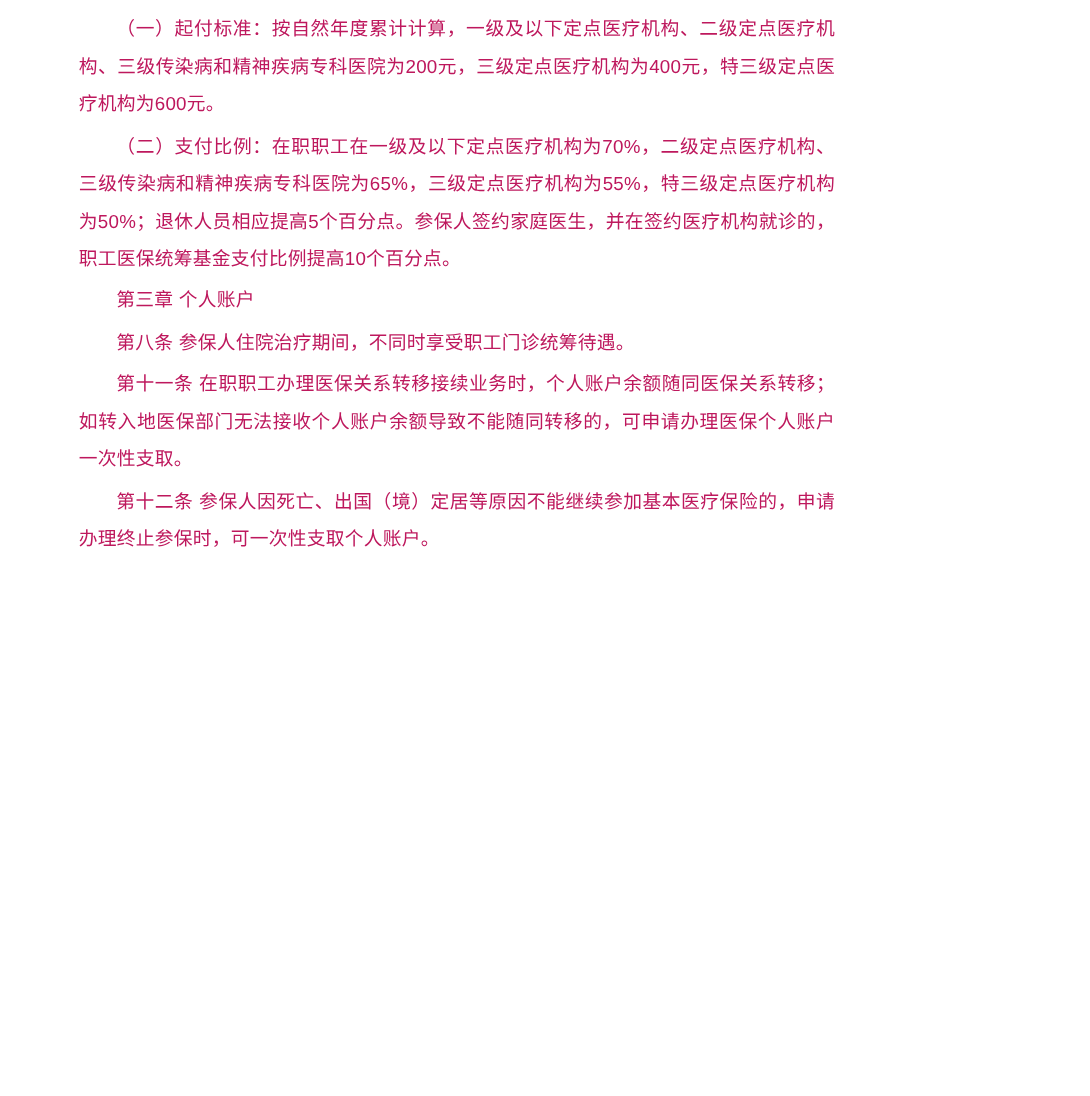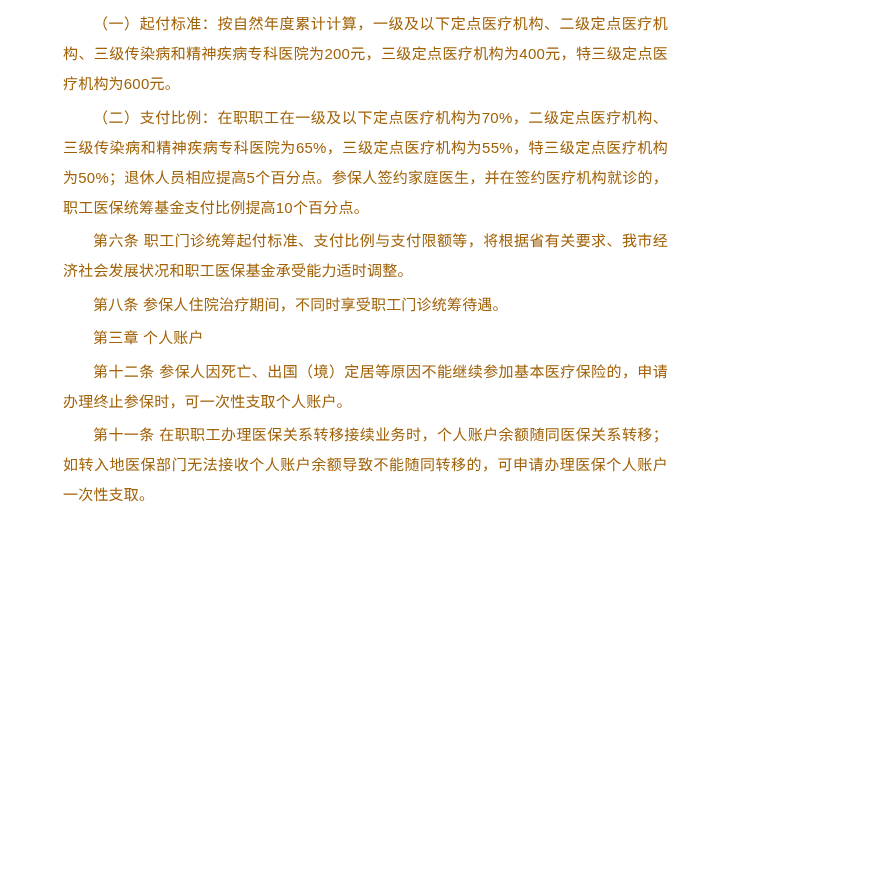--- a/index.html
+++ b/index.html
@@ -13,34 +13,33 @@
     overflow: hidden;
   }
   .doc {
     box-sizing: border-box;
     width: 760px;
     height: 877px;
     padding: 9px 92px 0 63px;
     font-family: "Liberation Sans", "DejaVu Sans", sans-serif;
     font-size: 15px;
     line-height: 30px;
-    color: #a16207;
+    color: #be185d;
     text-align: justify;
     letter-spacing: 0.2px;
   }
   .doc p {
     margin: 0 0 3.5px 0;
     text-indent: 2em;
     word-break: break-all;
   }
 </style>
 </head>
 <body>
 
 <div class="doc">
   <p>（一）起付标准：按自然年度累计计算，一级及以下定点医疗机构、二级定点医疗机构、三级传染病和精神疾病专科医院为200元，三级定点医疗机构为400元，特三级定点医疗机构为600元。</p>
   <p>（二）支付比例：在职职工在一级及以下定点医疗机构为70%，二级定点医疗机构、三级传染病和精神疾病专科医院为65%，三级定点医疗机构为55%，特三级定点医疗机构为50%；退休人员相应提高5个百分点。参保人签约家庭医生，并在签约医疗机构就诊的，职工医保统筹基金支付比例提高10个百分点。</p>
-  <p>第六条 职工门诊统筹起付标准、支付比例与支付限额等，将根据省有关要求、我市经济社会发展状况和职工医保基金承受能力适时调整。</p>
+  <p>第三章 个人账户</p>
   <p>第八条 参保人住院治疗期间，不同时享受职工门诊统筹待遇。</p>
-  <p>第三章 个人账户</p>
+  <p>第十一条 在职职工办理医保关系转移接续业务时，个人账户余额随同医保关系转移；如转入地医保部门无法接收个人账户余额导致不能随同转移的，可申请办理医保个人账户一次性支取。</p>
   <p>第十二条 参保人因死亡、出国（境）定居等原因不能继续参加基本医疗保险的，申请办理终止参保时，可一次性支取个人账户。</p>
-  <p>第十一条 在职职工办理医保关系转移接续业务时，个人账户余额随同医保关系转移；如转入地医保部门无法接收个人账户余额导致不能随同转移的，可申请办理医保个人账户一次性支取。</p>
 </div>
 
 </body></html>

